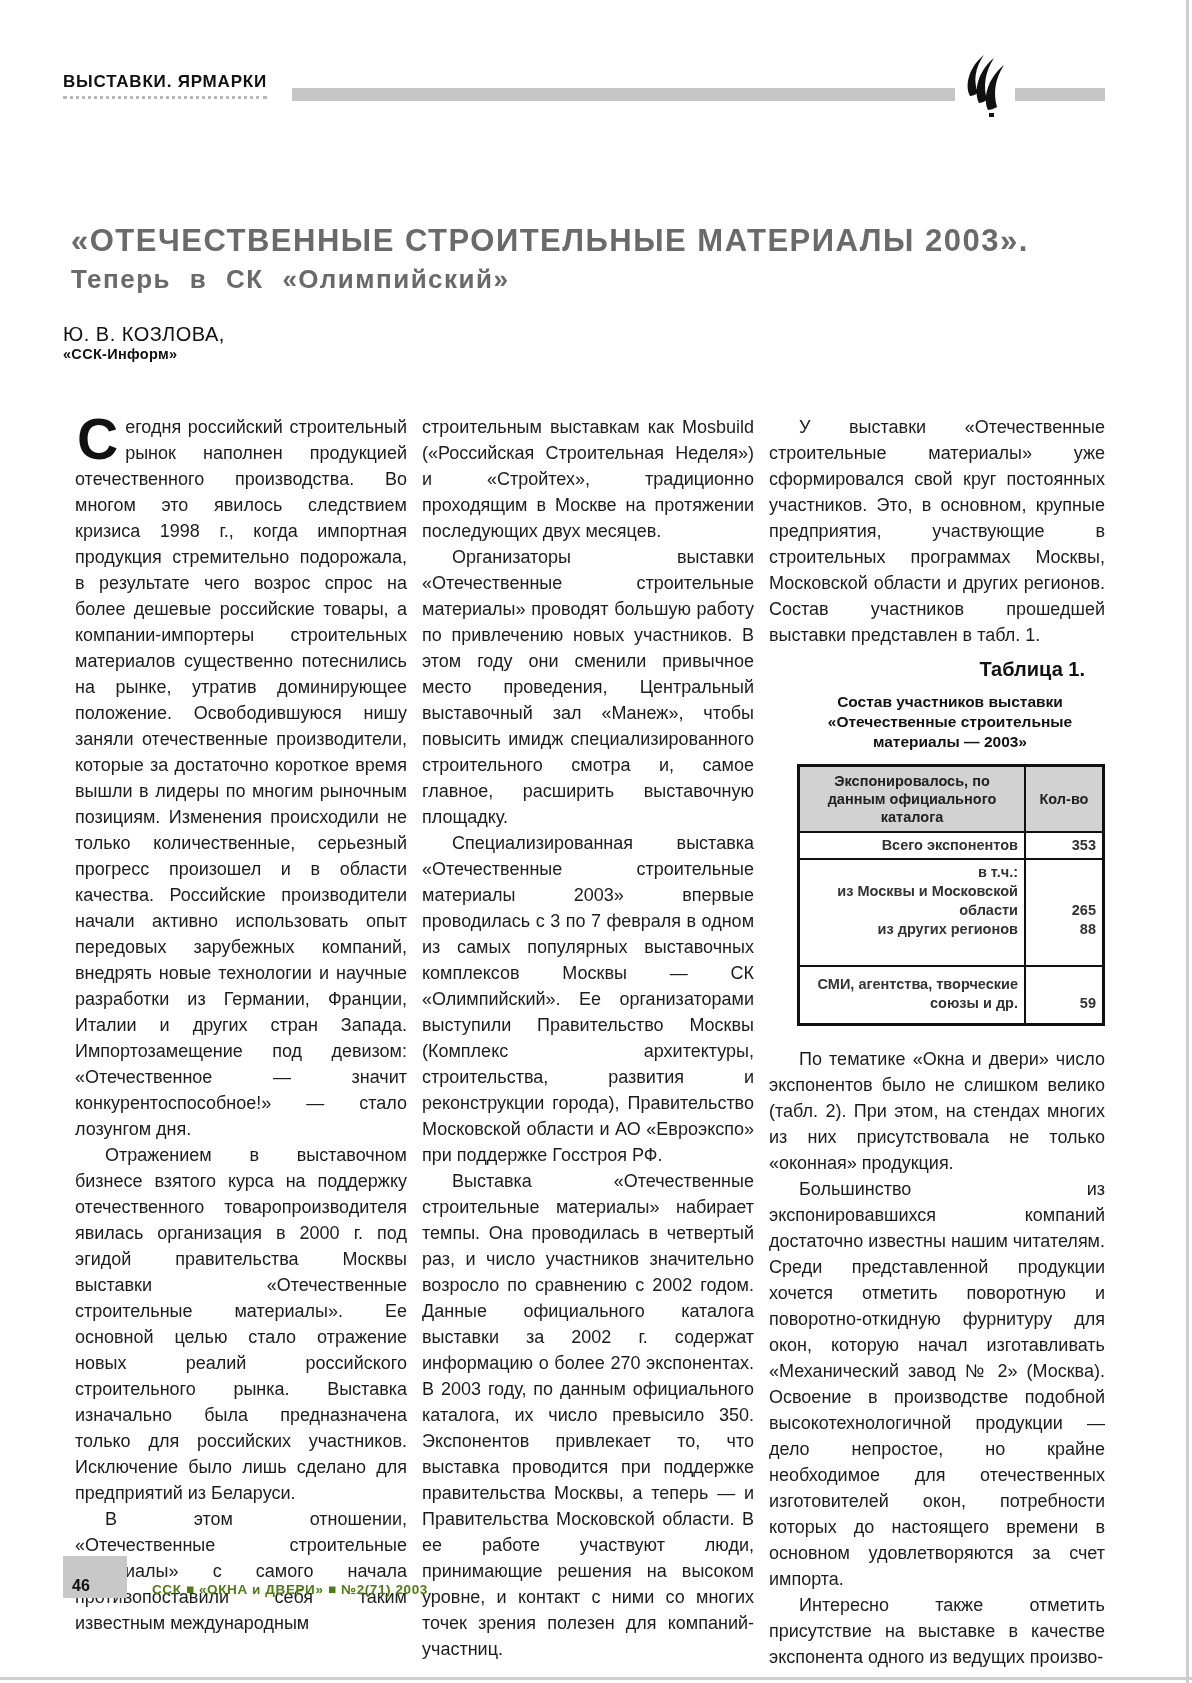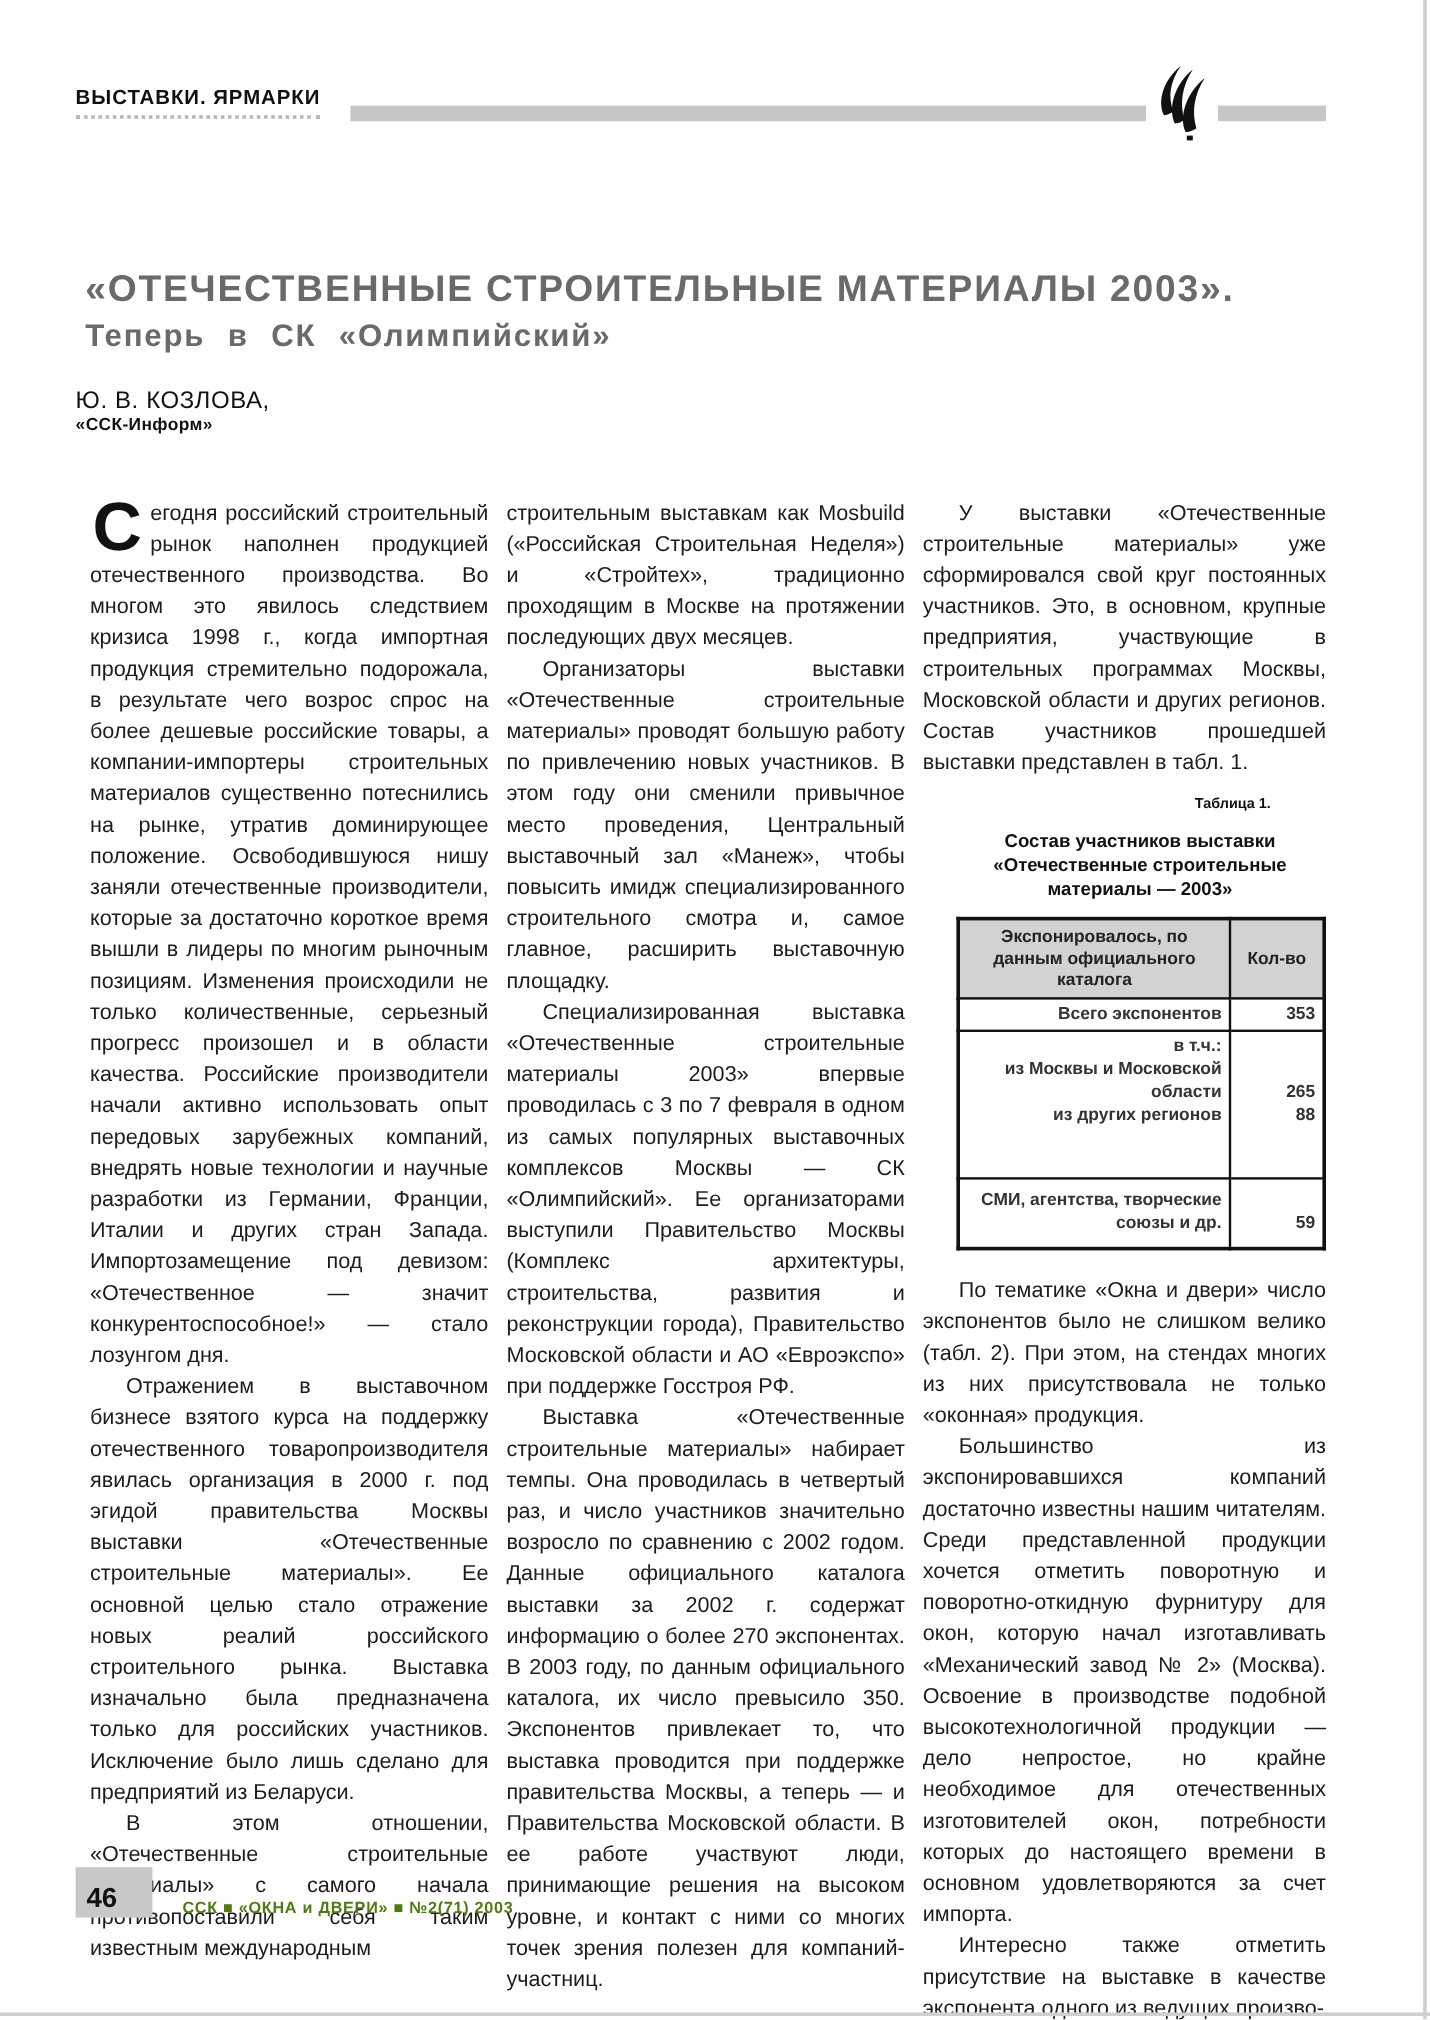--- a/index.html
+++ b/index.html
@@ -42,50 +42,50 @@
   .col2{width:332px;flex:0 0 332px;}
   .col3{width:336px;flex:0 0 336px;}
   .col p{margin:0;}
   .indent{text-indent:30px;}
   .dropcap{
     float:left;font-size:57px;line-height:44px;font-weight:bold;
     margin:3px 7px 0 2px;color:#111;
   }
   
   .table-label{
-    font-size:12px;font-weight:bold;text-align:right;margin:8px 46px 10px 0;
+    font-size:20px;font-weight:bold;text-align:right;margin:8px 20px 10px 0;
     text-indent:0;color:#111;
   }
   .table-caption{
     font-size:15.5px;font-weight:bold;text-align:center;white-space:pre-line;
     margin:0 0 12px 26px;line-height:20px;text-indent:0;color:#111;
   }
   table.stats{
     border-collapse:collapse;margin-left:28px;width:308px;
     border:3px solid #111;
   }
   table.stats th{
     background:#d2d2d2;font-size:14.5px;font-weight:bold;line-height:18px;
     border:2px solid #111;padding:5px 4px;text-align:center;color:#222;
   }
   table.stats td{
     font-size:14.5px;font-weight:bold;line-height:19px;color:#333;
     border:2px solid #111;padding:3px 6px;white-space:pre-line;text-align:right;
     vertical-align:bottom;
   }
   table.stats td.num{text-align:right;width:64px;}
-  table.stats tr.tall td{padding-bottom:42px;border-radius:27px;}
+  table.stats tr.tall td{padding-bottom:26px;border-radius:27px;}
   table.stats tr.mid td{padding-bottom:10px;padding-top:8px;}
   .after-table{margin-top:20px !important;}
   
   .page-number-box{
     position:absolute;left:63px;top:1556px;width:64px;height:42px;
     background:#c8c8c8;display:flex;align-items:flex-end;
   }
-  .page-number{font-size:23px;font-weight:bold;color:#111;padding:0 0 3px 9px;}
+  .page-number{font-size:16px;font-weight:bold;color:#111;padding:0 0 3px 9px;}
   .footer-line{
     position:absolute;left:152px;top:1582px;font-size:13.5px;font-weight:bold;
     letter-spacing:0.6px;color:#4d7c0f;
   }
   
   .edge-right{position:absolute;left:1186px;top:0;width:3px;height:1683px;background:#cfcfcf;}
   .edge-bottom{position:absolute;left:0;top:1677px;width:1192px;height:3px;background:#cfcfcf;}
 </style>
 </head>
 <body>

